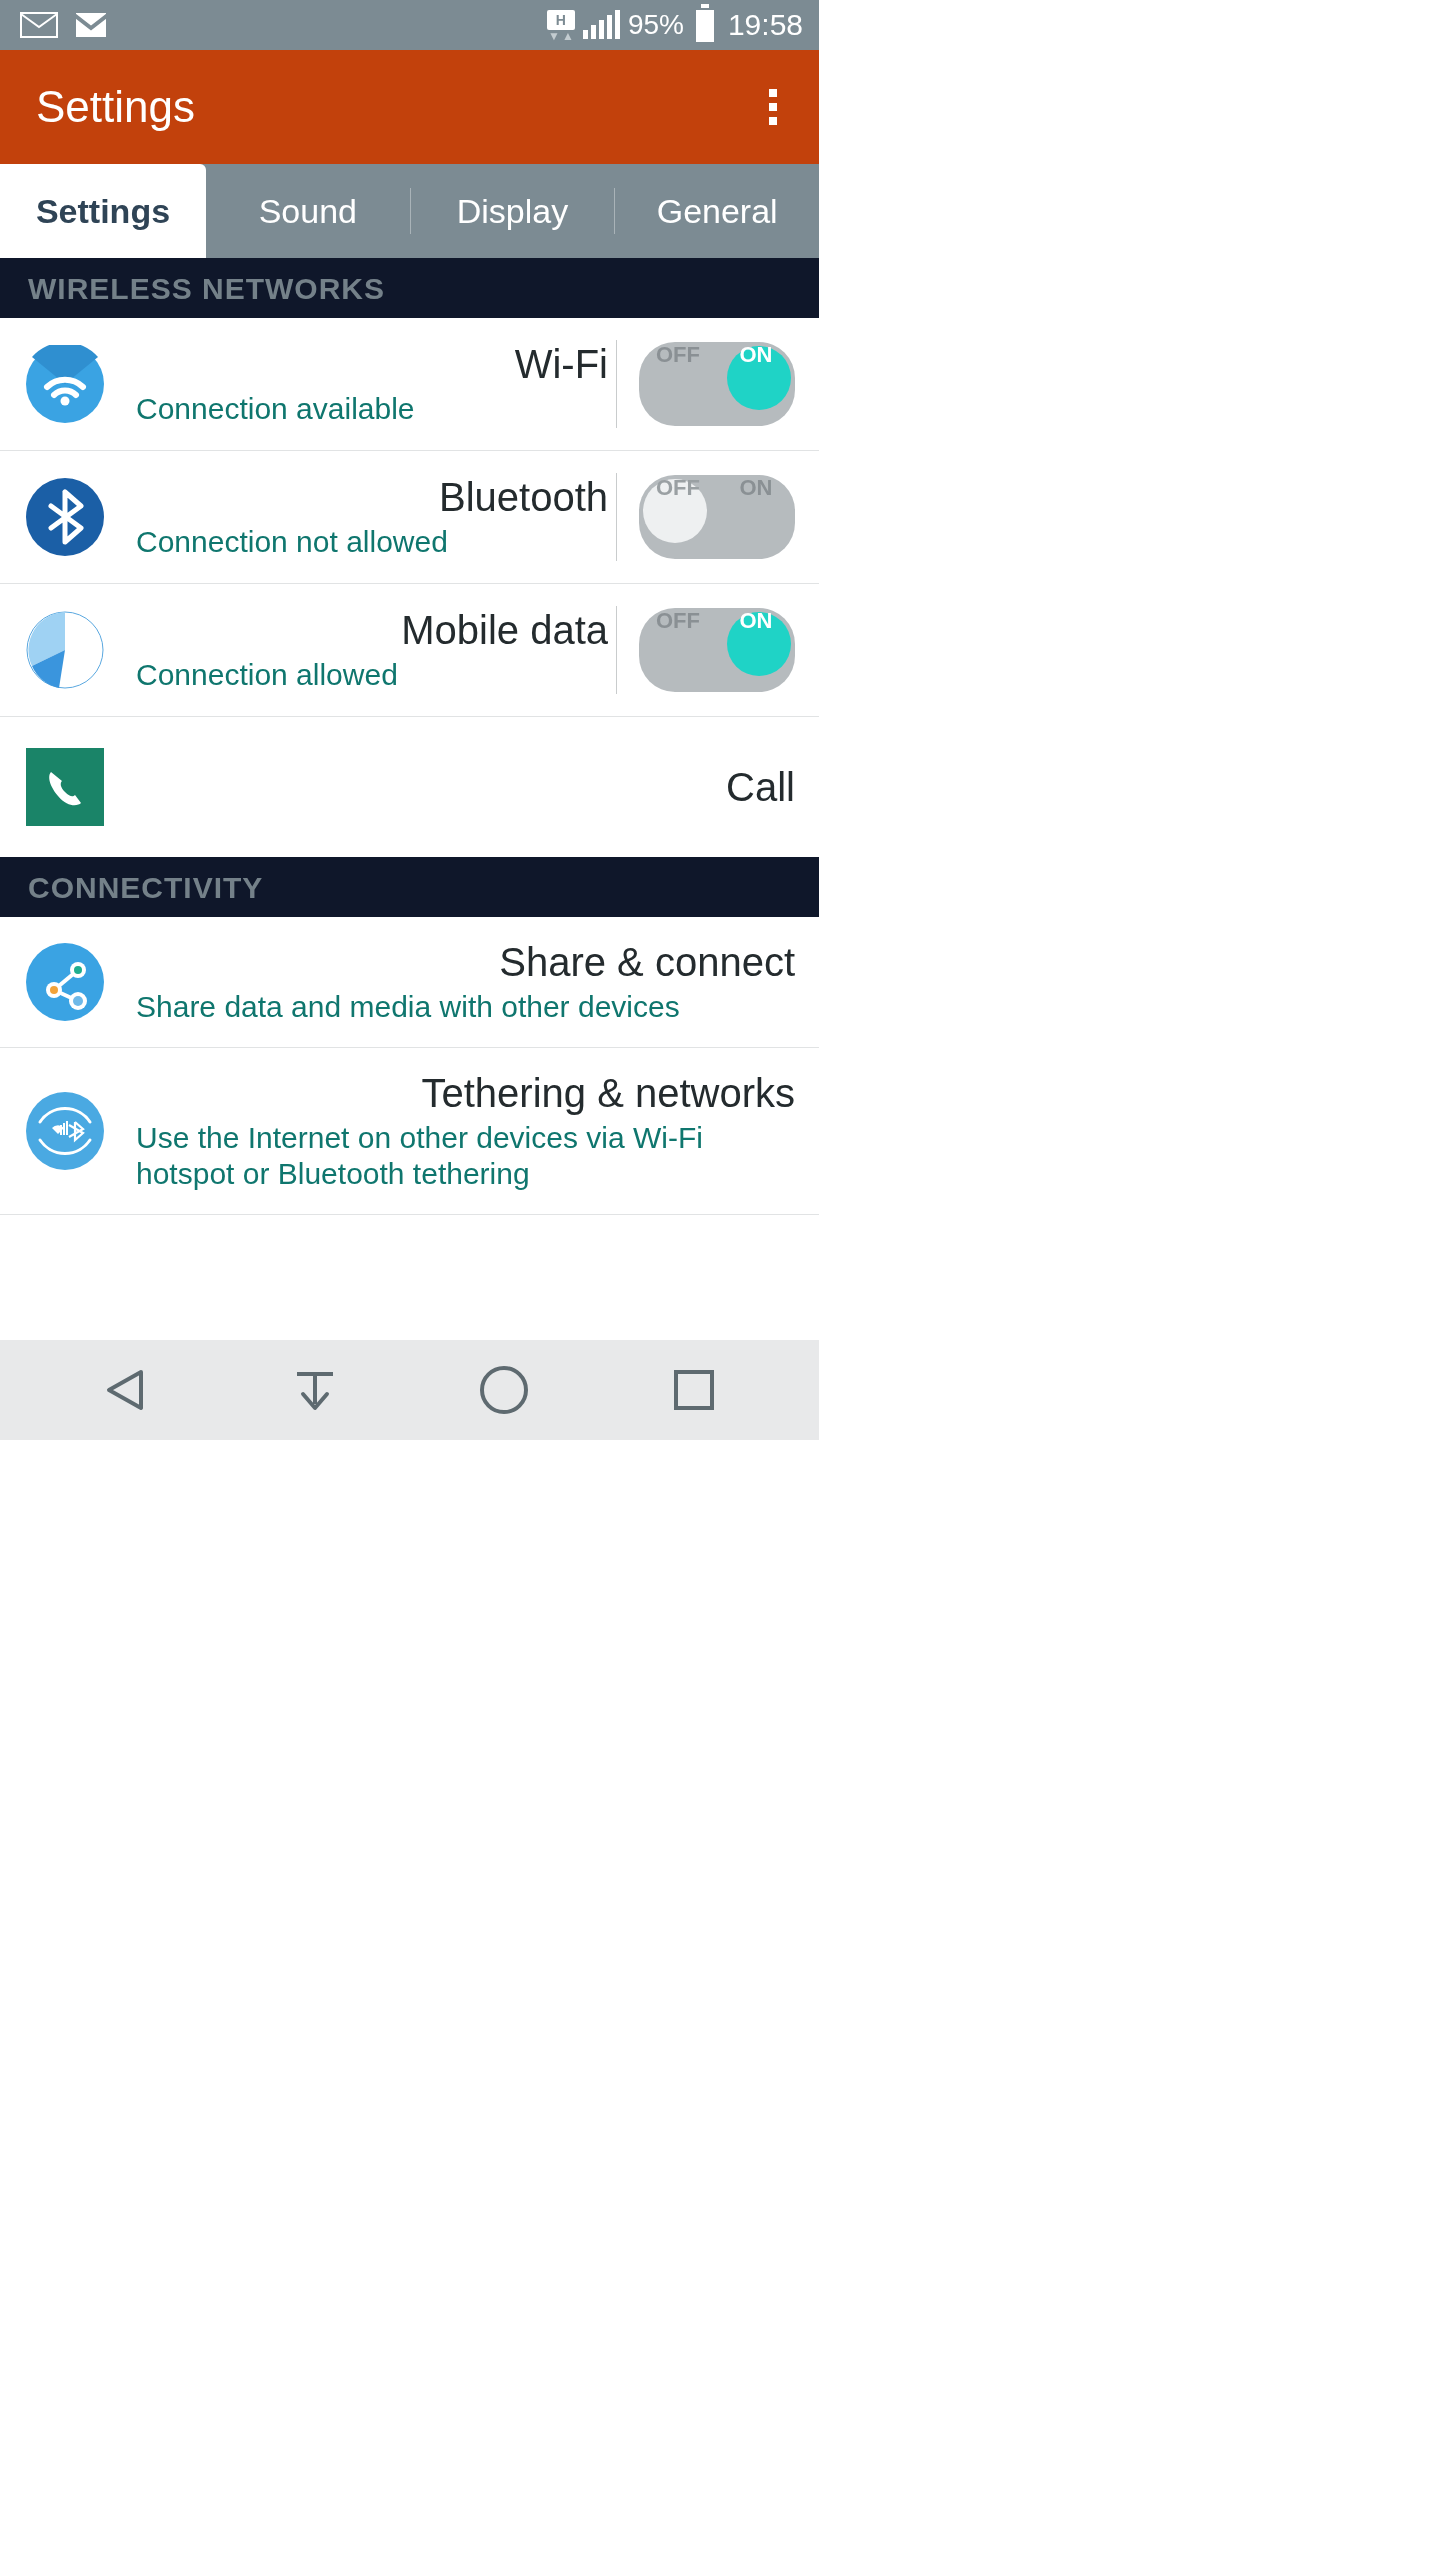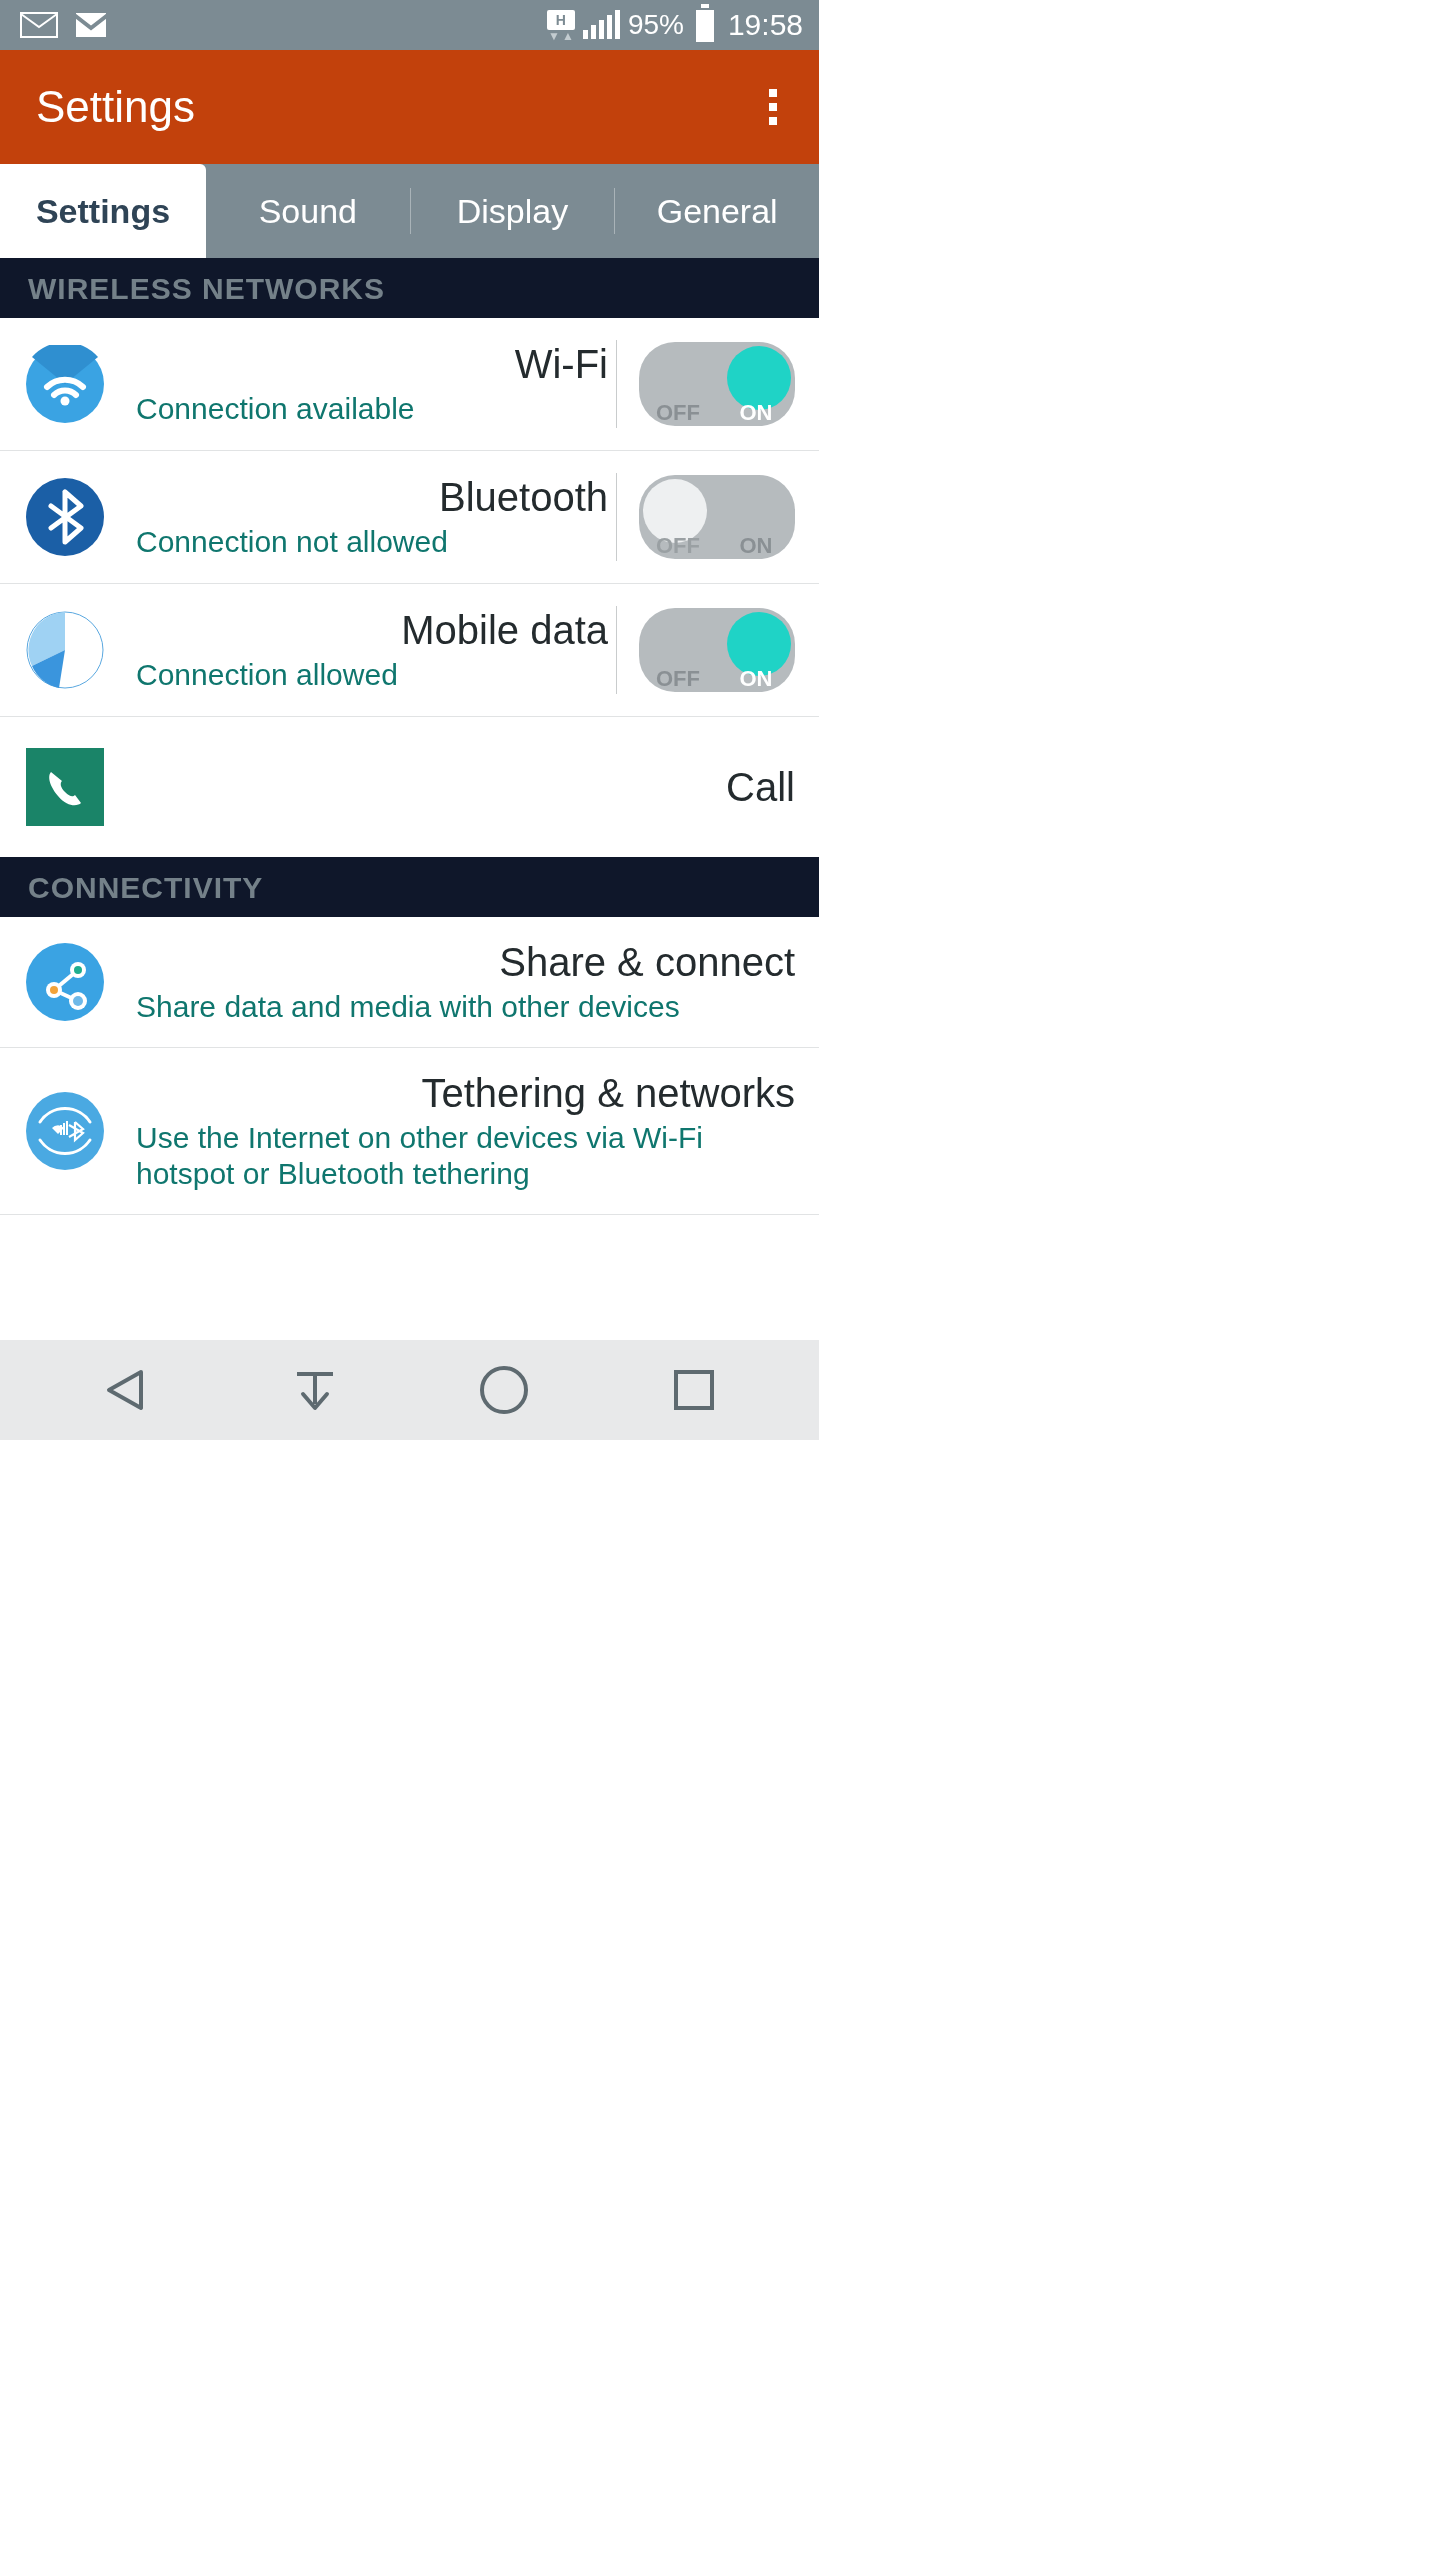--- a/index.html
+++ b/index.html
@@ -116,21 +116,21 @@
   .row-sub {
     font-size: 30px; color:#0f766e; margin-top:4px; line-height:1.2;
   }
   .row-divider {
     width:1px; height:88px; background:#c9cccd; margin: 0 22px 0 8px;
   }
   
   .toggle {
     width:156px; height:84px; border-radius:36px;
     background:#b6bbbe; position:relative; flex:0 0 156px;
-    display:flex; align-items:flex-end;
+    display:flex; align-items:flex-start;
   }
   .toggle .lab {
     font-size:22px; font-weight:700; color:#8a9094; z-index:1;
     width:50%; text-align:center;
   }
   .toggle .knob {
     position:absolute; top:4px; width:64px; height:64px; border-radius:50%;
     transition:none;
   }
   .toggle.on .knob { right:4px; background:#1fd3c6; }

